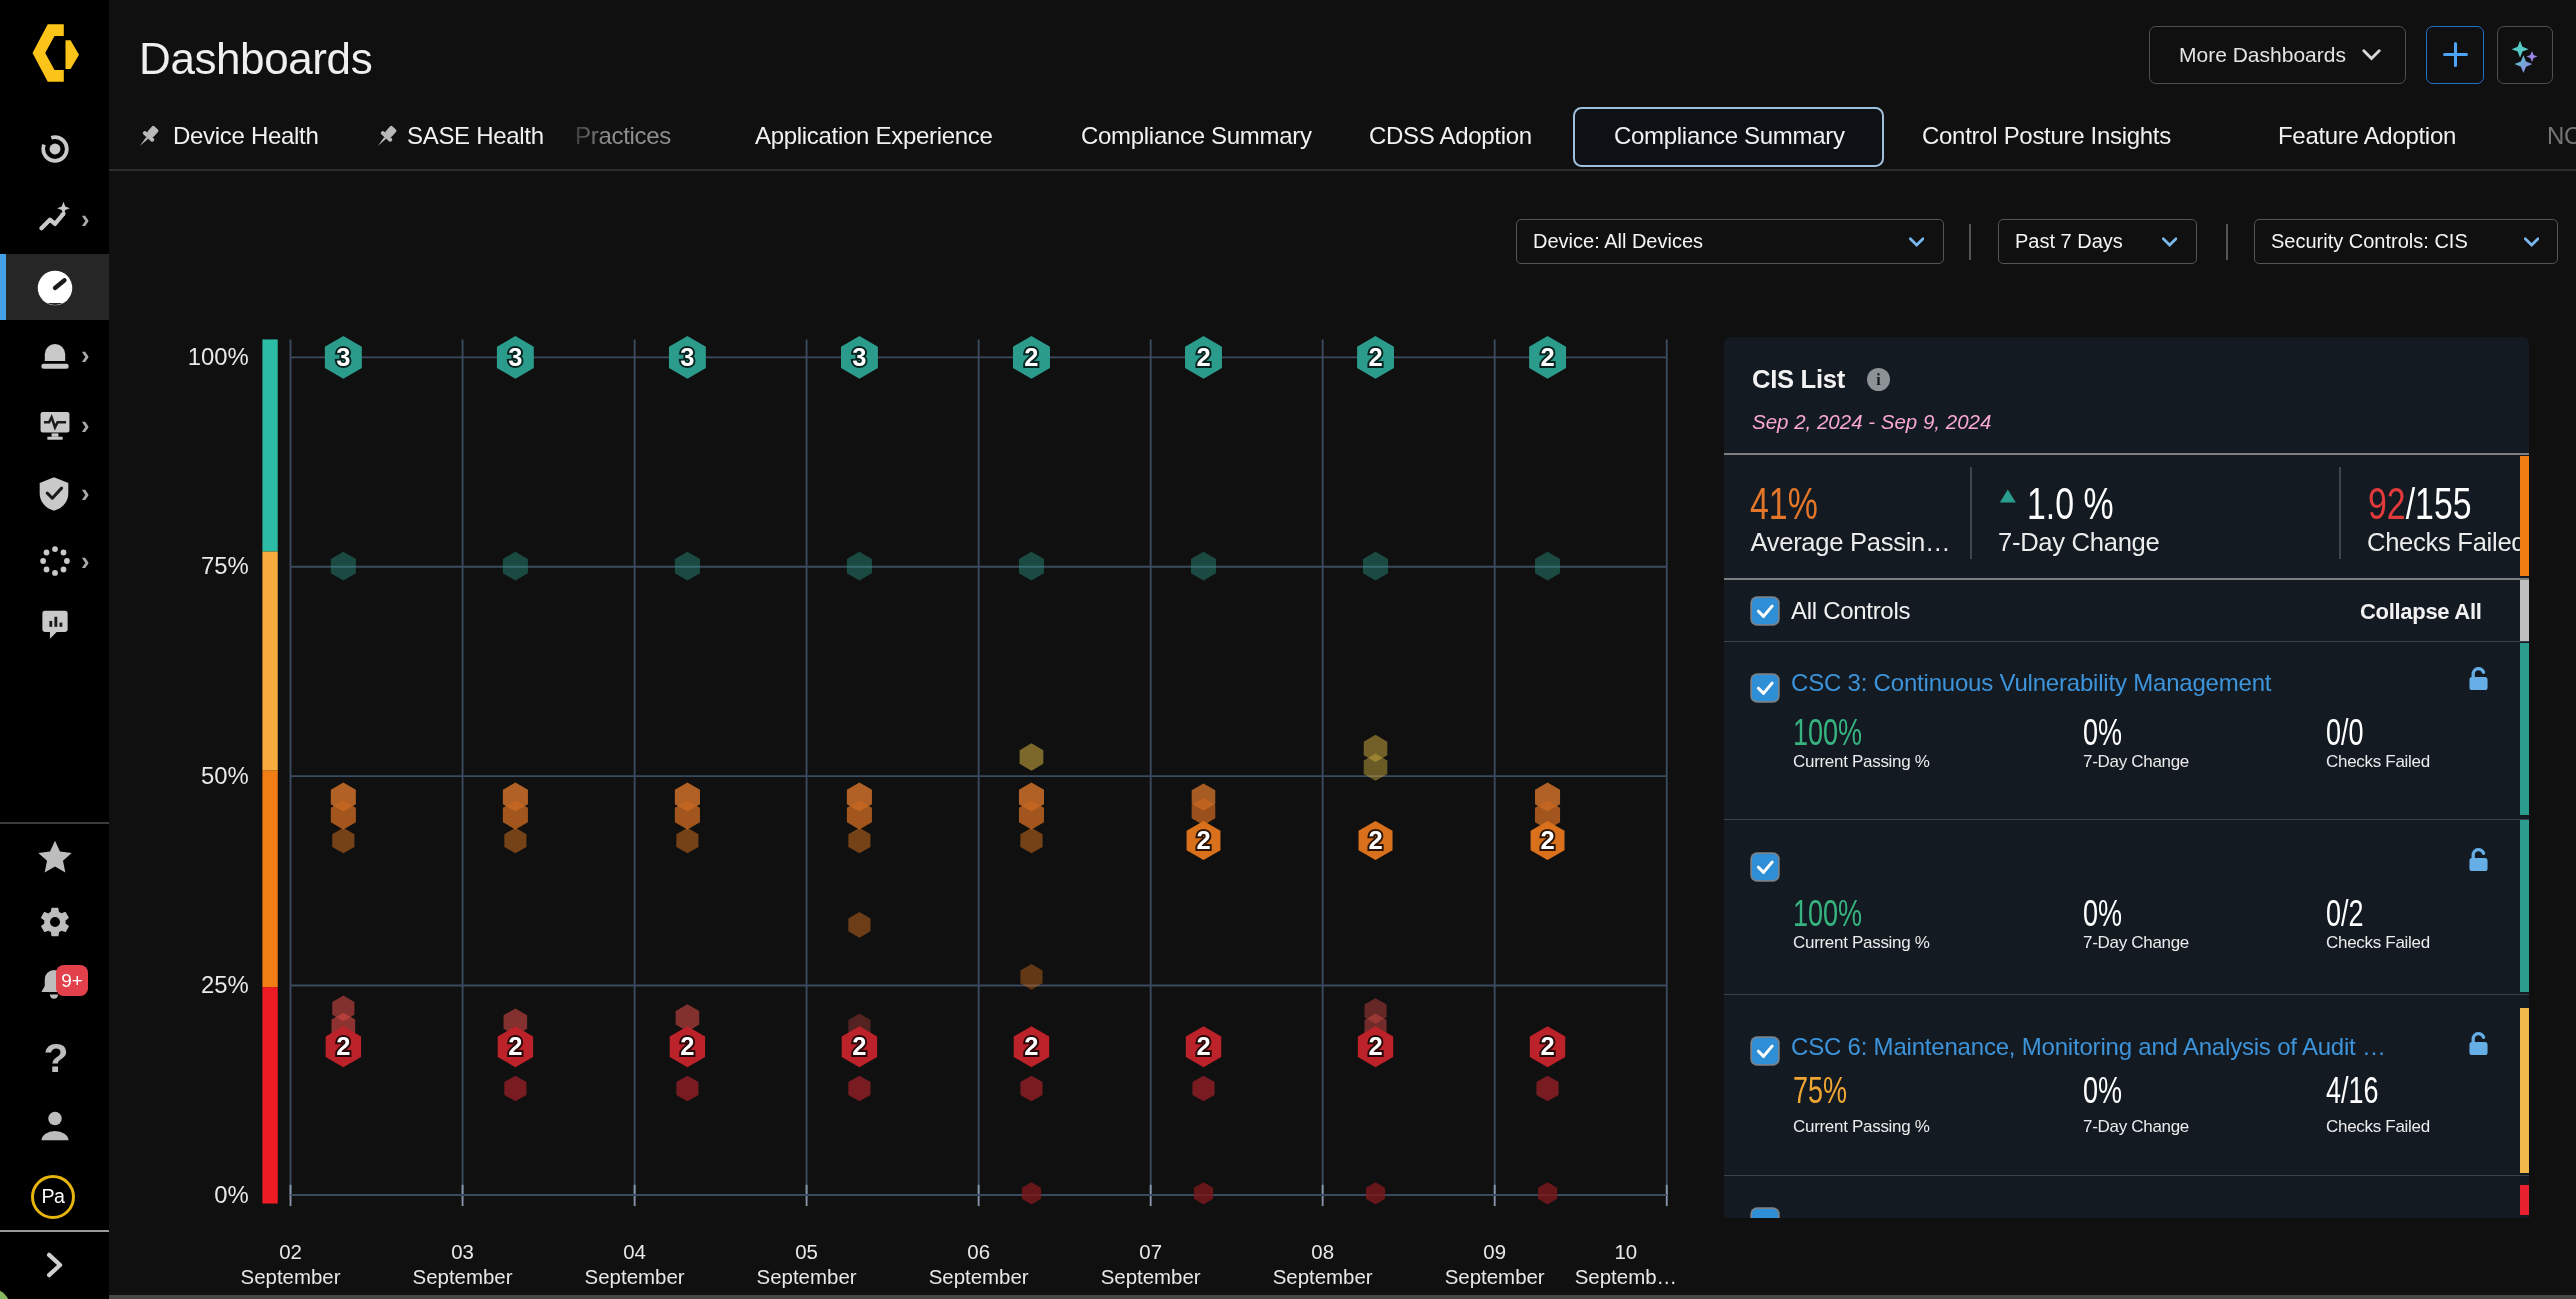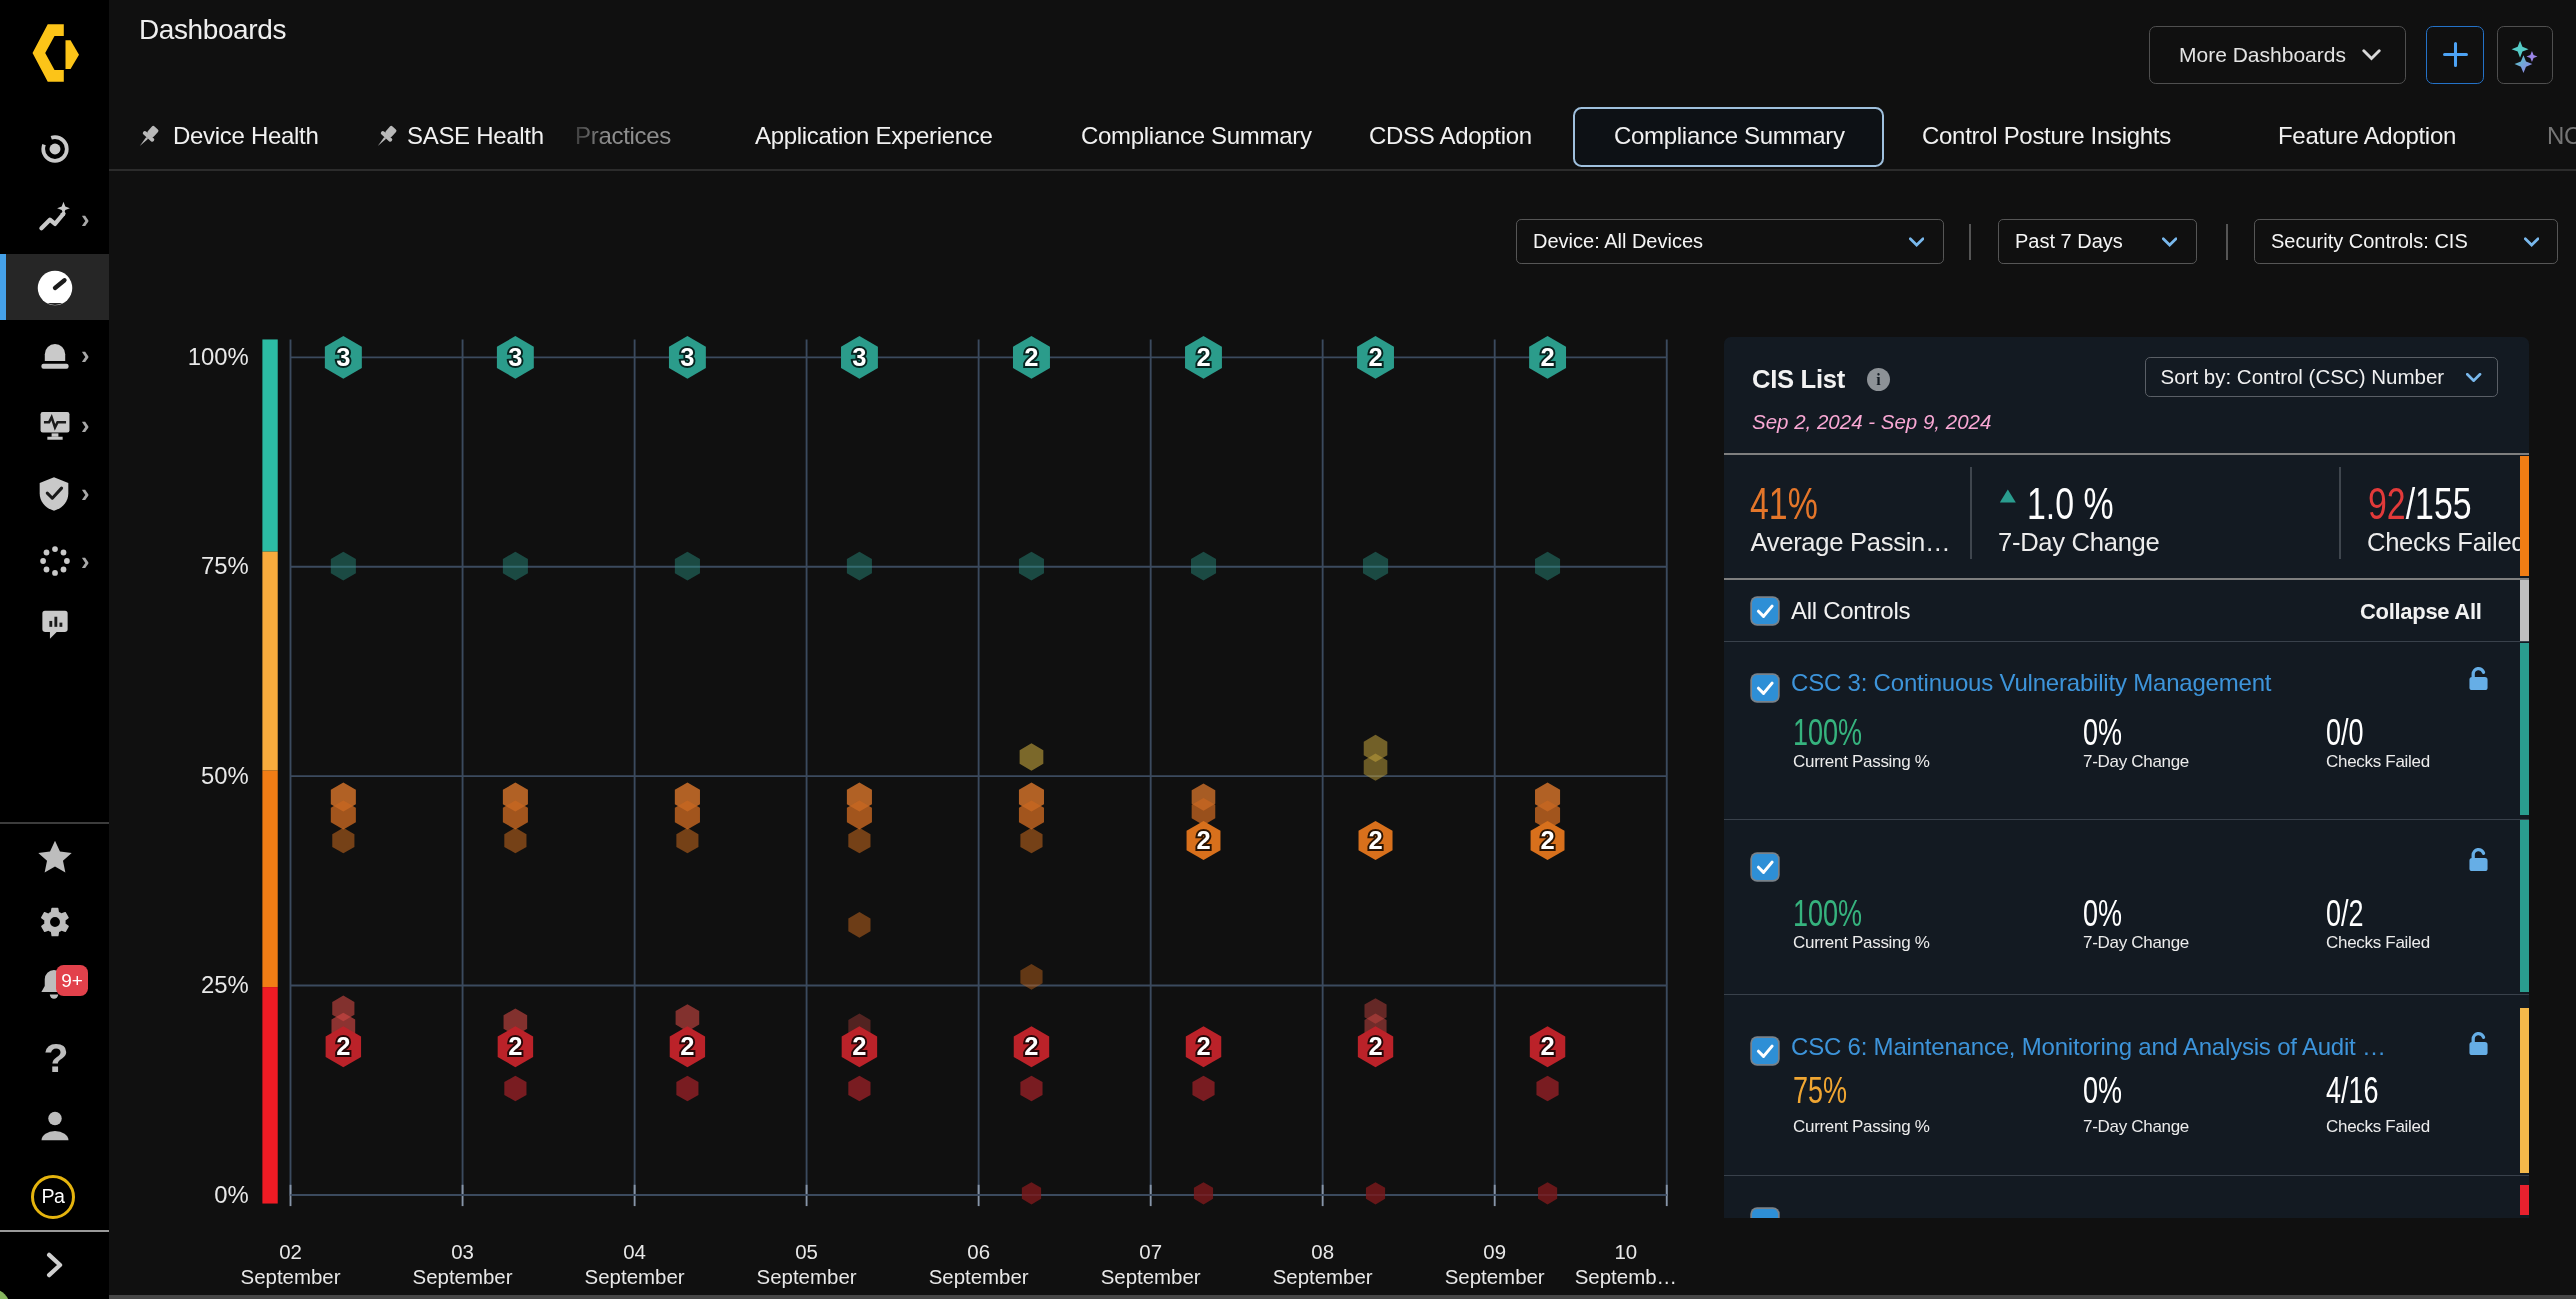--- a/index.html
+++ b/index.html
@@ -23,21 +23,21 @@
 .cb svg { position:absolute; left:2.6px; top:3.4px; }
 .csc { position:absolute; left:67px; font-size:24px; letter-spacing:-0.2px; color:#3d94da; white-space:nowrap; }
 .val { position:absolute; font-size:36px; color:#fff; transform:scaleX(0.75); transform-origin:0 0; }
 .lbl { position:absolute; font-size:17px; letter-spacing:-0.3px; color:#ececec; white-space:nowrap; }
 .accent { position:absolute; left:796px; width:8.5px; }
 .lock { position:absolute; left:740px; width:29px; height:29px; }
 </style>
 </head>
 <body>
 
-<div id="title" class="abs" style="left:139px;top:14px;font-size:28px;letter-spacing:-0.4px;color:#efefef">Dashboards</div>
+<div id="title" class="abs" style="left:139px;top:34px;font-size:44px;letter-spacing:-0.4px;color:#efefef">Dashboards</div>
 
 <div class="btn" style="left:2149px;top:25.6px;width:257px;height:58px;font-size:21px;">
   <span style="position:absolute;left:29px;top:16px;">More Dashboards</span>
   <svg style="position:absolute;right:24px;top:22px" width="19" height="12" viewBox="0 0 22 14">
       <path d="M2 2 L11 11 L20 2" fill="none" stroke="#d9d9d9" stroke-width="3.4" stroke-linecap="round"></path>
     </svg>
 </div>
 <div class="btn" style="left:2426px;top:25.6px;width:58px;height:58px;border-color:#2472c8;">
   <svg style="position:absolute;left:14.5px;top:14.5px" width="27" height="27" viewBox="0 0 32 32">
       <path d="M16 3 V29 M3 16 H29" stroke="#4da3f5" stroke-width="3.6" stroke-linecap="round"></path>
@@ -237,25 +237,20 @@
 <polygon points="1284.4,922.0 1297.4,929.5 1297.4,944.5 1284.4,952.0 1271.4,944.5 1271.4,929.5" fill="#8c1f24" fill-opacity="0.85"></polygon>
 <polygon points="1688.1,922.0 1701.1,929.5 1701.1,944.5 1688.1,952.0 1675.1,944.5 1675.1,929.5" fill="#8c1f24" fill-opacity="0.85"></polygon>
 <polygon points="1082.5,1047.0 1093.8,1053.5 1093.8,1066.5 1082.5,1073.0 1071.2,1066.5 1071.2,1053.5" fill="#7d191c" fill-opacity="0.8"></polygon>
 <polygon points="1284.4,1047.0 1295.6,1053.5 1295.6,1066.5 1284.4,1073.0 1273.1,1066.5 1273.1,1053.5" fill="#7d191c" fill-opacity="0.8"></polygon>
 <polygon points="1486.2,1047.0 1497.5,1053.5 1497.5,1066.5 1486.2,1073.0 1475.0,1066.5 1475.0,1053.5" fill="#7d191c" fill-opacity="0.8"></polygon>
 <polygon points="1688.1,1047.0 1699.4,1053.5 1699.4,1066.5 1688.1,1073.0 1676.9,1066.5 1676.9,1053.5" fill="#7d191c" fill-opacity="0.8"></polygon>
 </svg>
 <div id="panel">
   <div class="abs" style="left:28px;top:28px;font-size:25.6px;font-weight:bold;letter-spacing:-0.3px;color:#f2f2f2">CIS List</div>
   <div class="abs" style="left:143px;top:31px;width:23px;height:23px;border-radius:50%;background:#8d9297;color:#131a22;font-size:16px;font-weight:bold;text-align:center;line-height:23px;font-family:'Liberation Serif',serif">i</div>
-  <div class="abs" style="left:421px;top:19.6px;width:353px;height:40px;border:1.3px solid #5a5f66;border-radius:5.1px;color:#f0f0f0;font-size:20.5px;line-height:38px;padding-left:14.5px">Sort by: Control (CSC) Number
-    <svg class="abs" style="right:15.3px;top:15.3px" width="15.3" height="9.4" viewBox="0 0 18 11">
-        <path d="M1.5 1.5 L9 9 L16.5 1.5" fill="none" stroke="#79b8ec" stroke-width="3.2" stroke-linecap="round"></path>
-      </svg>
-  </div>
   <div class="abs" style="left:28px;top:73px;font-size:20.5px;font-style:italic;color:#f9a8d4">Sep 2, 2024 - Sep 9, 2024</div>
   <div class="pdivider" style="top:116px"></div>
 
   <div class="abs" style="left:26.4px;top:142px;font-size:44px;color:#e4762a;transform:scaleX(0.77);transform-origin:0 0">41%</div>
   <div class="abs" style="left:26.4px;top:191px;font-size:25.6px;letter-spacing:-0.3px;color:#ececec">Average Passin…</div>
   <div class="abs" style="left:246px;top:130px;width:1.7px;height:92px;background:#3f464e"></div>
   <svg class="abs" style="left:274px;top:151px" width="19.6" height="16" viewBox="0 0 26 22">
       <path d="M13 2 L24 20 H2 Z" fill="#2a9d8f"></path>
     </svg>
   <div class="abs" style="left:303px;top:142px;font-size:44px;color:#fdfdfd;transform:scaleX(0.77);transform-origin:0 0">1.0 %</div>

